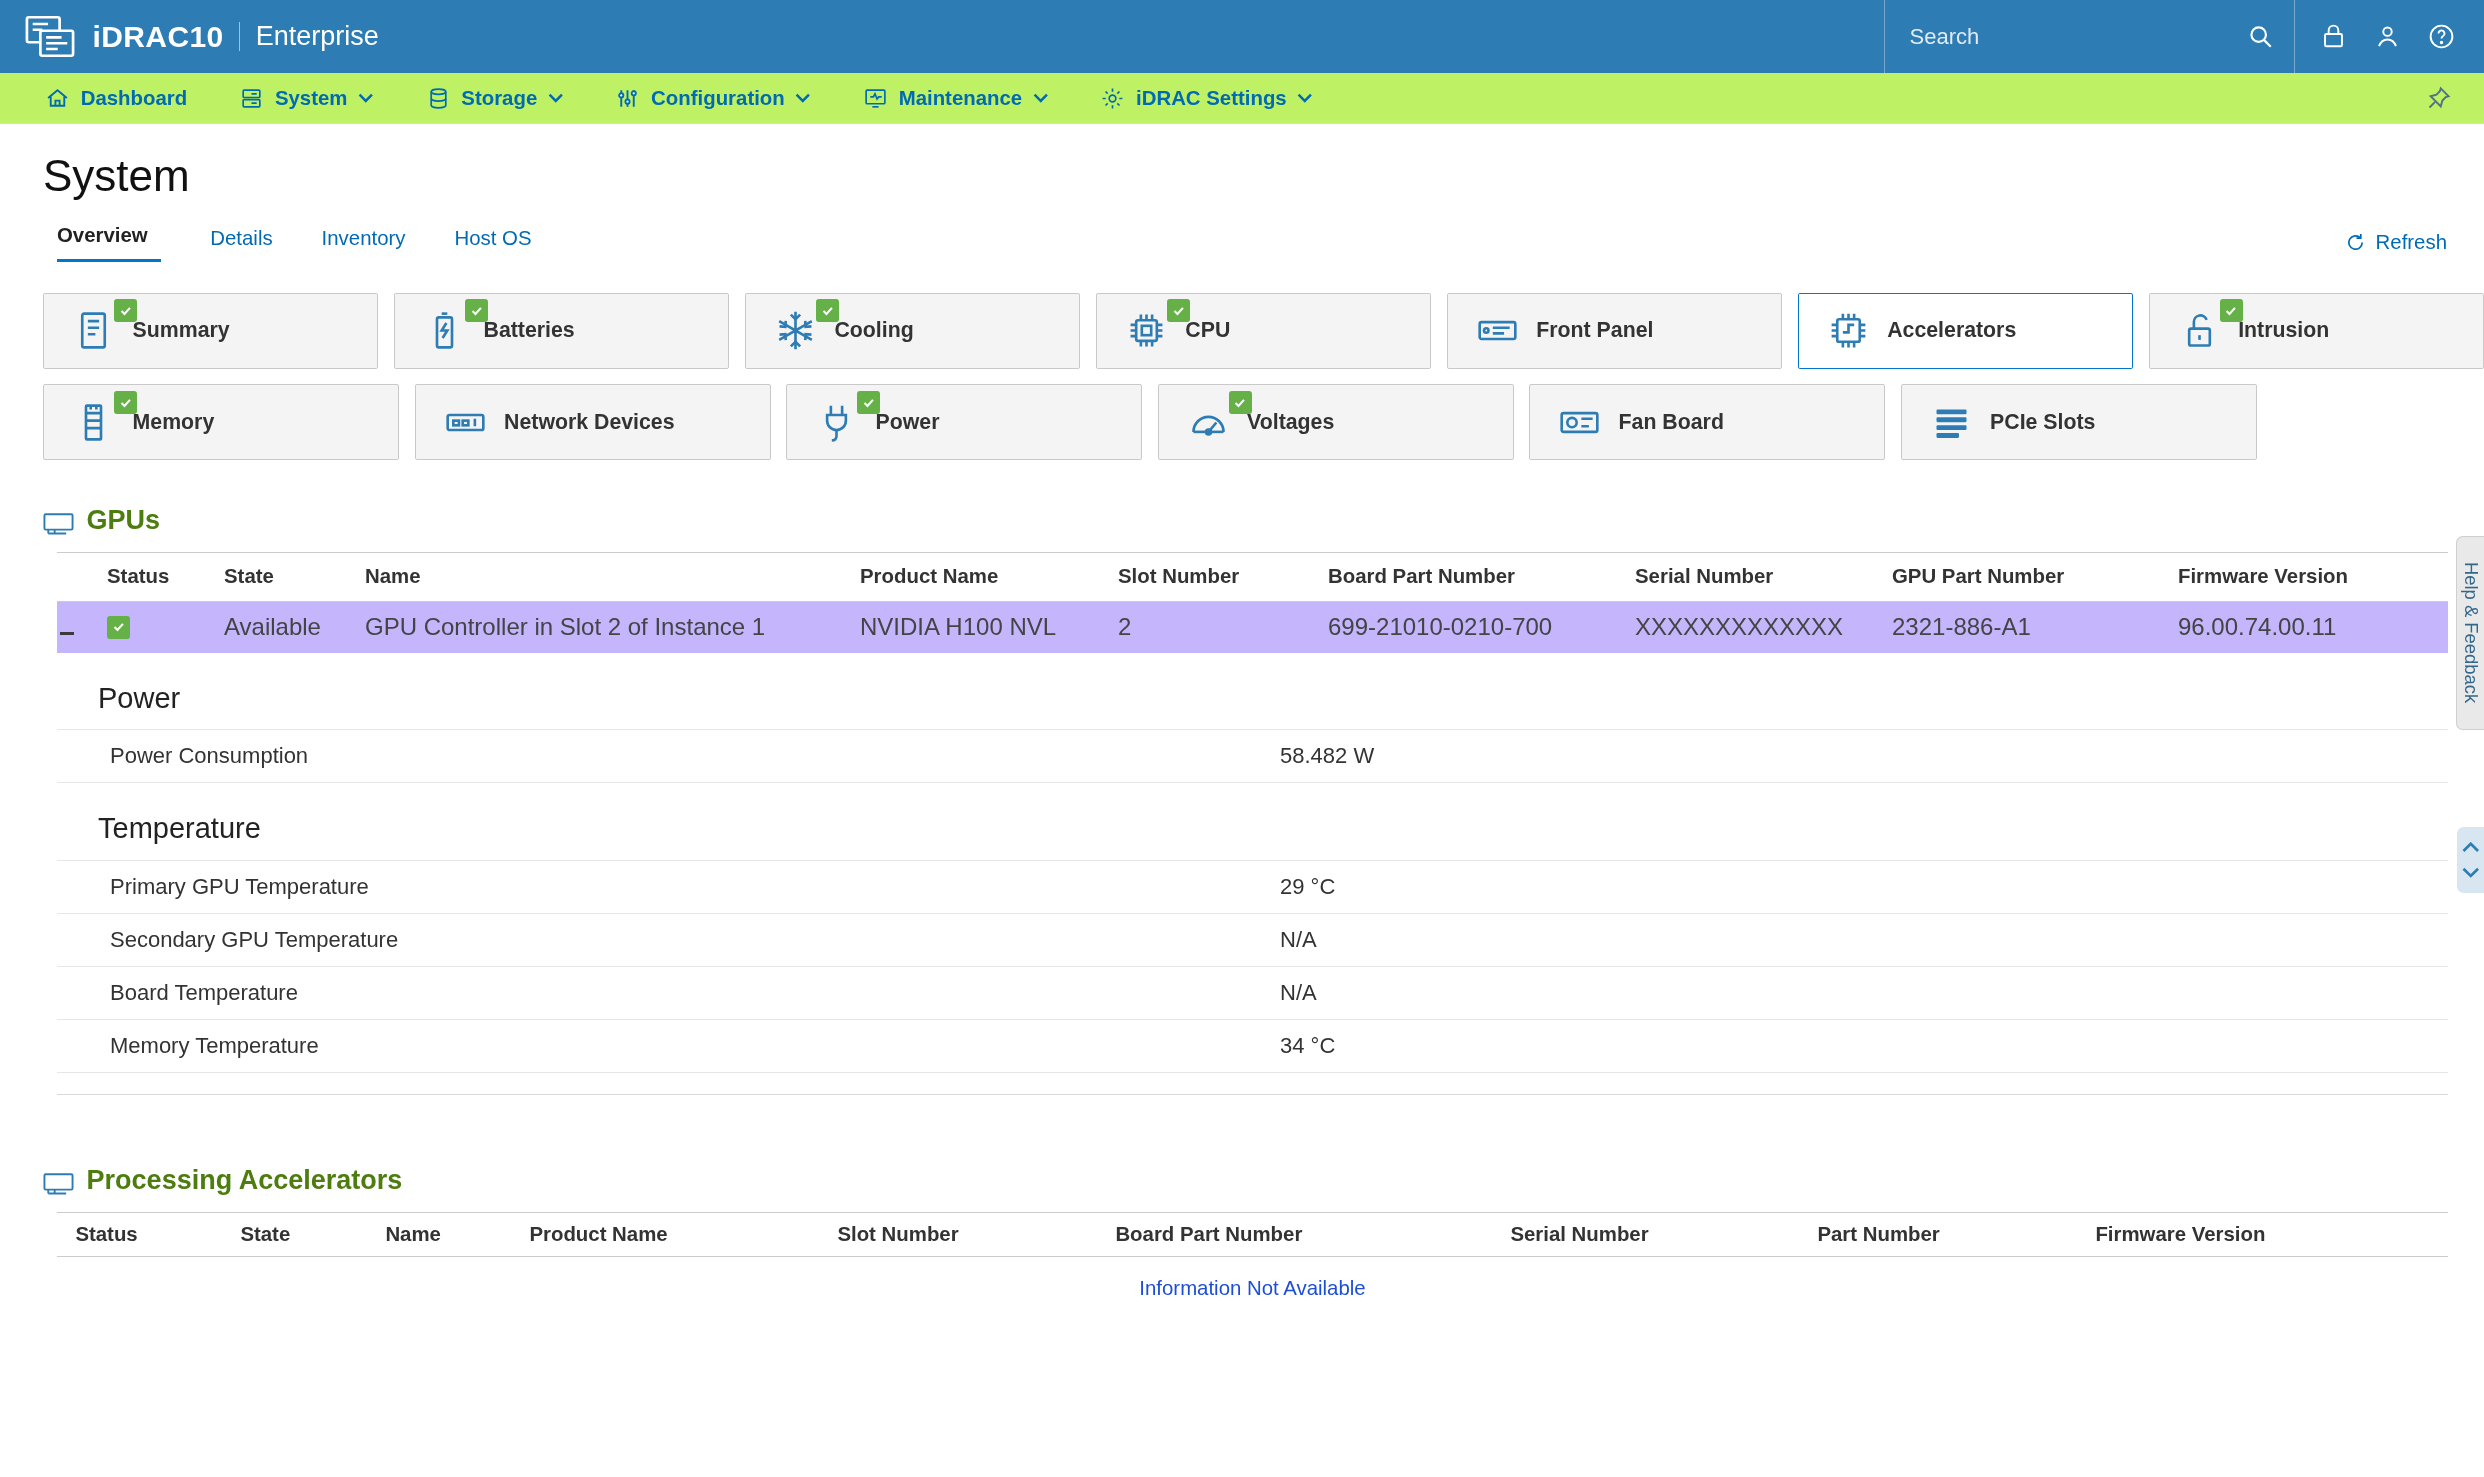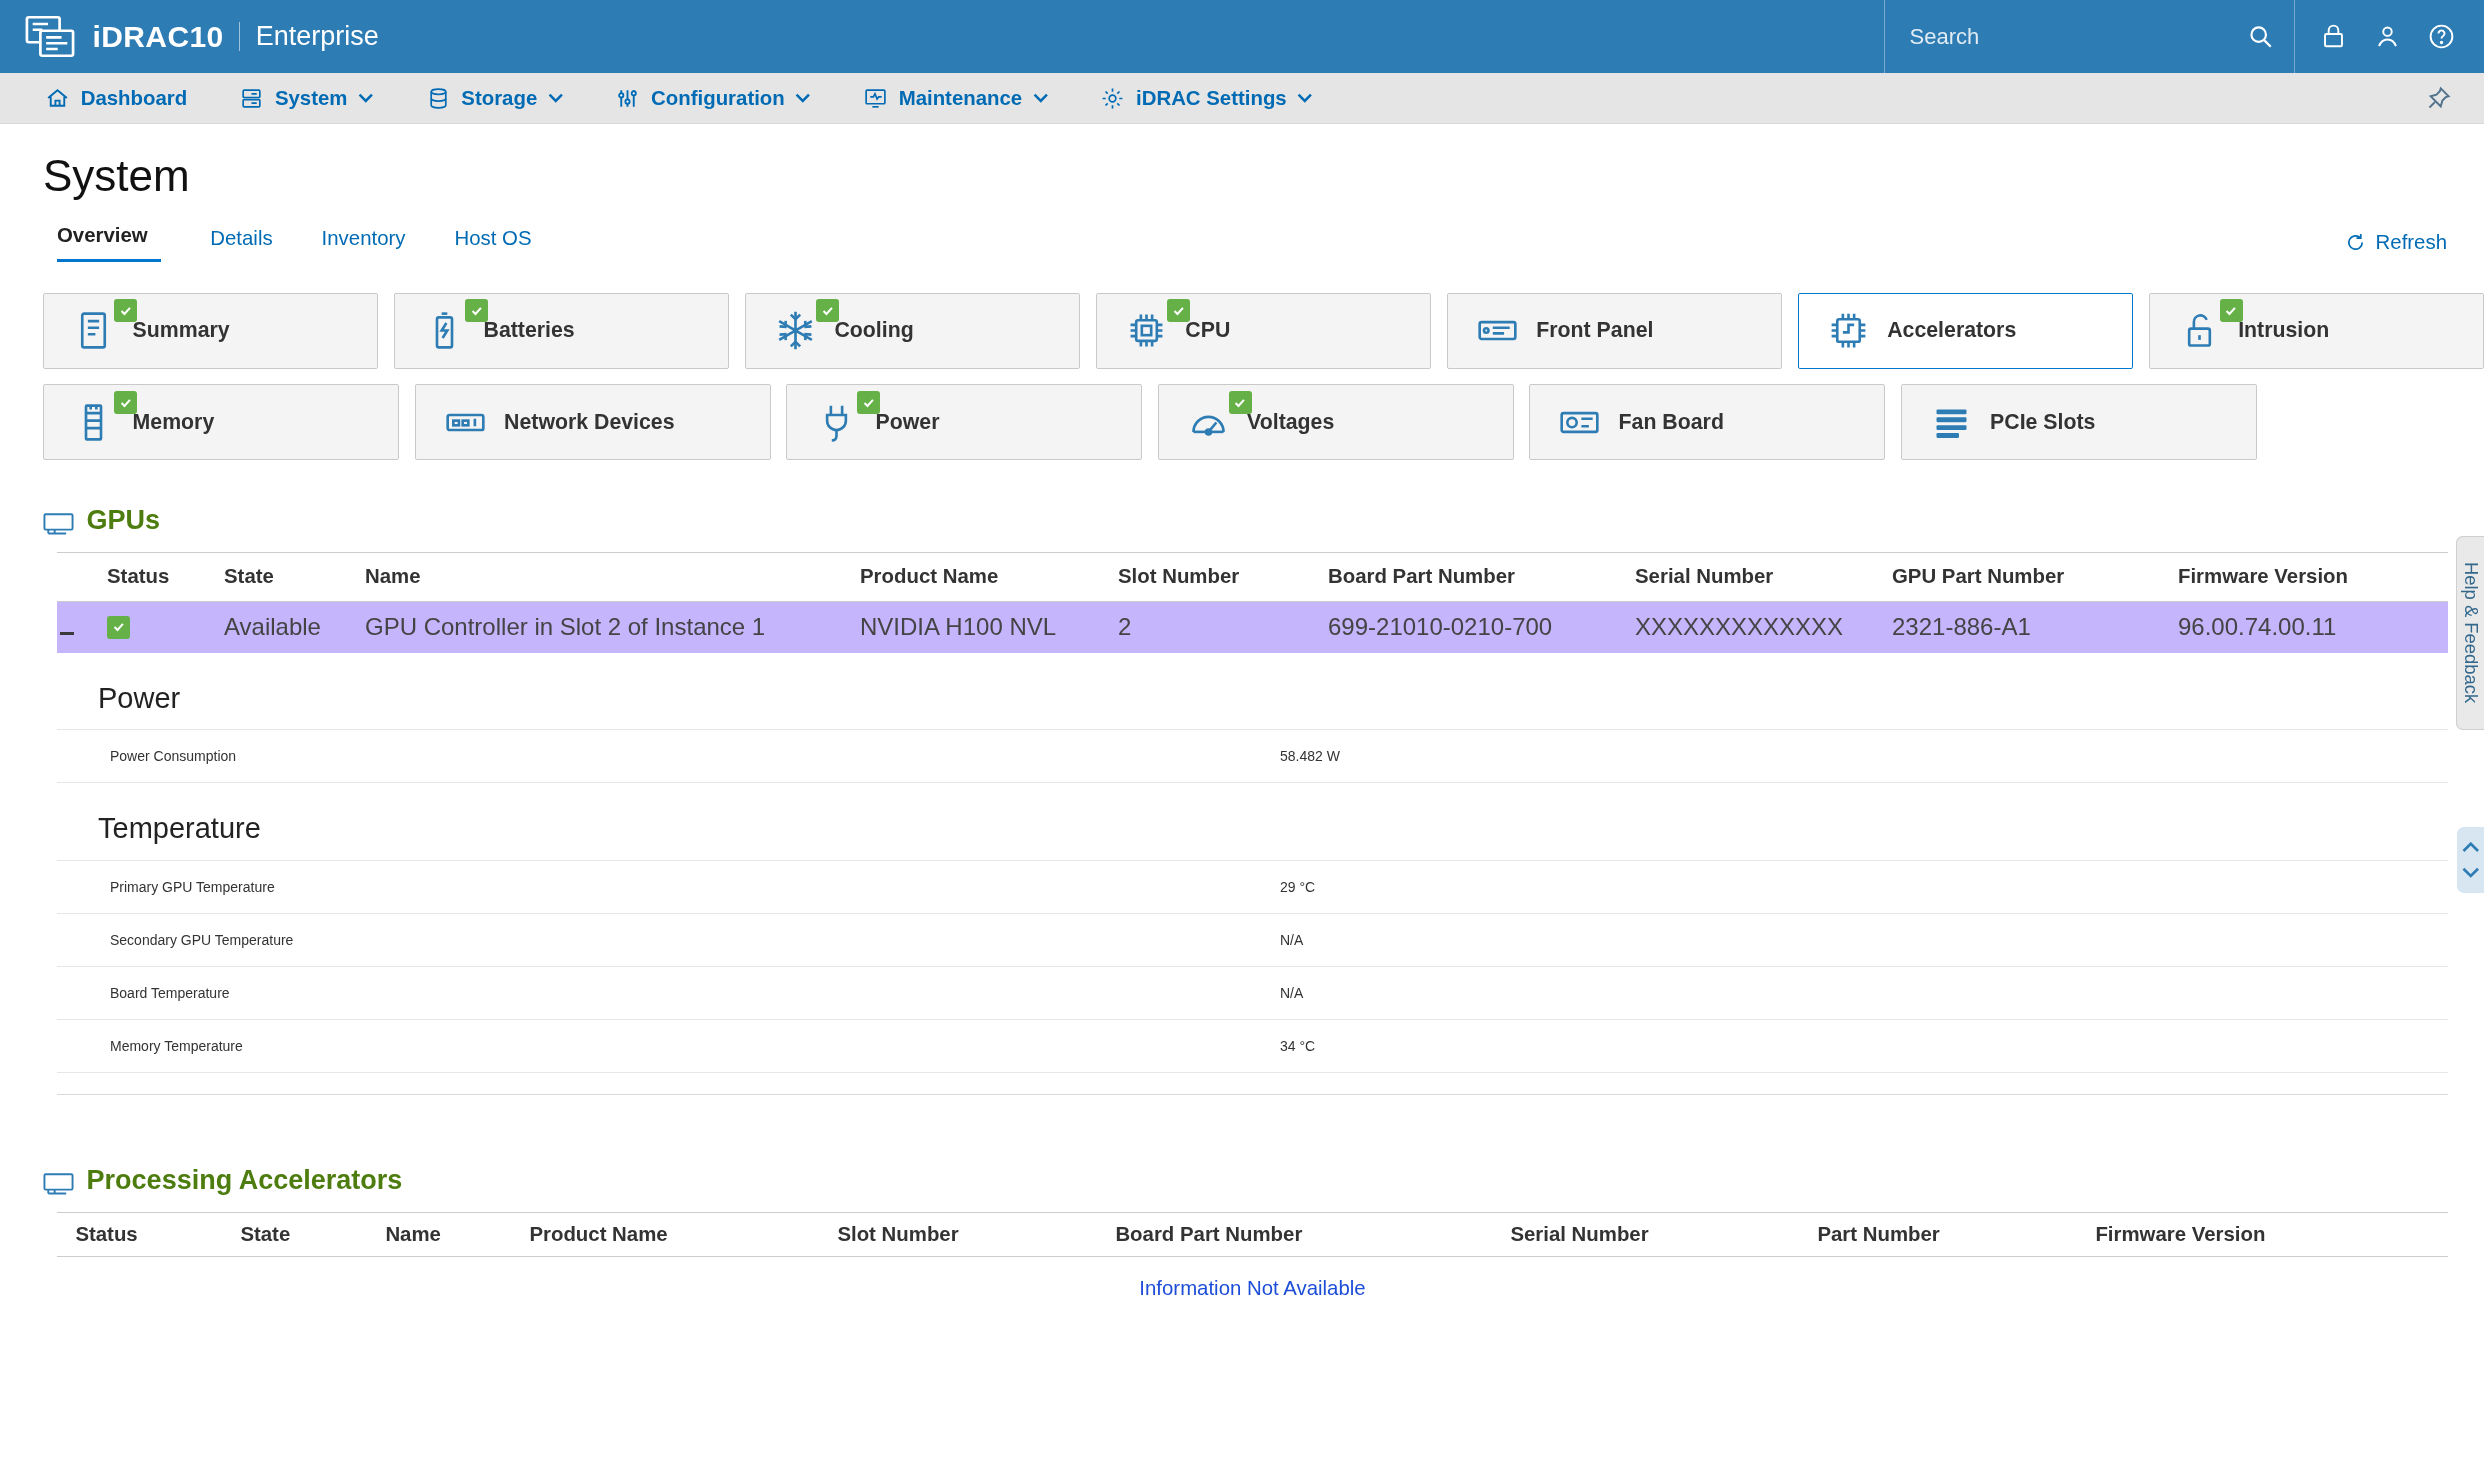--- a/index.html
+++ b/index.html
@@ -15,21 +15,21 @@
   .brand-edition{font-size:27px;font-weight:300}
   .top-right{display:flex;align-items:stretch;height:100%}
   .searchbox{width:369px;display:flex;align-items:center;border-left:1px solid rgba(255,255,255,.35);padding:0 17.5px 0 23px}
   .searchbox input{flex:1;background:transparent;border:none;outline:none;color:#fff;font-size:22px;font-family:inherit}
   .searchbox input::placeholder{color:rgba(255,255,255,.85)}
   .search-btn{width:33px;height:33px;display:flex;align-items:center;justify-content:center;cursor:pointer}
   .top-icons{display:flex;align-items:center;gap:23px;padding:0 27px 0 23px;border-left:1px solid rgba(255,255,255,.35)}
   .top-icon{width:31px;height:31px;display:flex;align-items:center;justify-content:center;cursor:pointer}
 
   
-  .nav{height:50px;background:#e5e5e5;border-bottom:1px solid #d9d9d9;display:flex;align-items:center;padding:0 29px 0 45px}
+  .nav{height:50px;background:#bef264;border-bottom:1px solid #d9d9d9;display:flex;align-items:center;padding:0 29px 0 45px}
   .nav-item{display:flex;align-items:center;gap:10.7px;color:#006bb4;font-size:20.4px;font-weight:bold;margin-right:52px;cursor:pointer;white-space:nowrap}
   .nav-item svg{flex:0 0 auto}
   .nav-pin{margin-left:auto;width:33px;height:33px;display:flex;align-items:center;justify-content:center;cursor:pointer}
 
   
   .page-title{font-size:44px;font-weight:400;color:#111;margin:27px 0 0 43px}
   .tabs-row{display:flex;align-items:flex-end;margin:23px 37px 0 57px}
   .tab{font-size:20.4px;color:#006bb4;margin-right:49px;padding-bottom:11.6px;cursor:pointer}
   .tab.active{color:#222;font-weight:bold;border-bottom:3.9px solid #0076ce;padding-right:13.6px}
   .refresh{margin-left:auto;display:flex;align-items:center;gap:8.7px;color:#006bb4;font-size:20.4px;cursor:pointer;padding-bottom:7.8px}
@@ -50,21 +50,21 @@
 
   
   .gpu-table{margin:15.5px 36px 0 57px}
   .grid10{display:grid;grid-template-columns:50px 117px 141px 495px 258px 210px 307px 257px 286px 1fr;align-items:center}
   .gpu-head{height:48px;border-top:1px solid #ccc;border-bottom:1px solid #ccc;font-weight:bold;font-size:20.4px;color:#333}
   .gpu-row{height:51px;background:#c4b5fd;font-size:24px;color:#444}
   .minus{width:14.6px;height:2.9px;background:#3a3a3a;display:inline-block;margin-left:2.9px;cursor:pointer}
   .gpu-detail{padding-bottom:21.3px;border-bottom:1px solid #d9d9d9}
   .detail-heading{font-size:29px;color:#222;font-weight:400;margin:29px 0 0 41px}
   .detail-rows{margin-top:14.6px;border-top:1px solid #e6e6e6}
-  .detail-row{display:grid;grid-template-columns:1170px 1fr;padding-left:53px;height:52px;align-items:center;border-bottom:1px solid #e6e6e6;font-size:14px;color:#333}
+  .detail-row{display:grid;grid-template-columns:1170px 1fr;padding-left:53px;height:52px;align-items:center;border-bottom:1px solid #e6e6e6;font-size:22px;color:#333}
 
   
   .pa-table{margin:15.5px 36px 0 57px}
   .pa-head{display:grid;grid-template-columns:165px 145px 144px 308px 278px 395px 307px 278px 1fr;padding-left:18.4px;height:43px;align-items:center;border-top:1px solid #ccc;border-bottom:1px solid #ccc;font-weight:bold;font-size:20.4px;color:#333}
   .pa-empty{height:64px;display:flex;align-items:center;justify-content:center;color:#1d4ed8;font-size:20.4px}
 
   
   .help-tab{position:absolute;right:0;top:536px;width:27px;height:192px;background:#e9e9e9;border:1px solid #cfcfcf;border-right:none;border-radius:6.8px 0 0 6.8px;display:flex;align-items:center;justify-content:center;cursor:pointer}
   .help-tab span{writing-mode:vertical-rl;font-size:18.4px;color:#33688c;white-space:nowrap}
   .scroll-widget{position:absolute;right:0;top:827px;width:27px;height:66px;background:#d8e6f2;border-radius:6.8px 0 0 6.8px;display:flex;flex-direction:column;align-items:center;justify-content:center;gap:9.7px}

